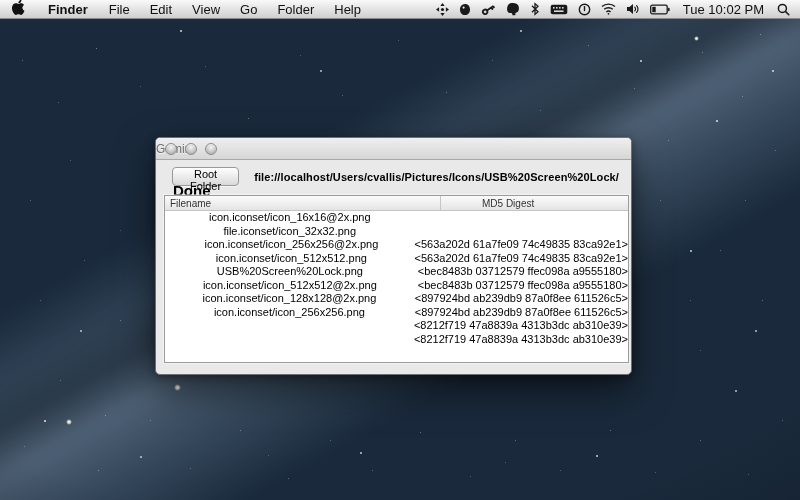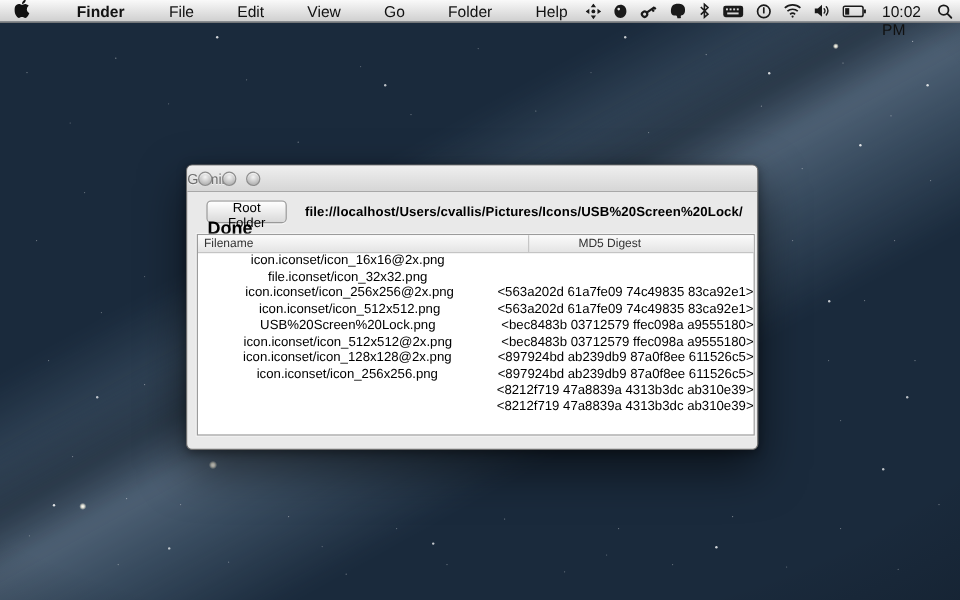--- a/index.html
+++ b/index.html
@@ -54,21 +54,21 @@
       690px 250px rgba(255,255,255,.75), 755px 330px rgba(255,255,255,.7); }
   .glowstar { position:absolute; width:7px; height:7px; border-radius:50%;
     background:radial-gradient(circle, #ffffff 0%, rgba(255,250,230,.8) 30%, rgba(255,240,200,0) 70%); }
   .gs1 { left:174px; top:384px; }
   .gs3 { left:66px; top:419px; width:6px; height:6px; } .gs4 { left:694px; top:36px; width:5px; height:5px; }
 
   
   .menubar { position:absolute; top:0; left:0; right:0; height:19px; z-index:50;
     background:linear-gradient(#f9f9f9, #cfcfcf); border-bottom:1px solid #8a8a8a;
     display:flex; align-items:center; font-size:13px; color:#111; }
-  .menubar-left { display:flex; align-items:center; height:100%;gap:16px; }
+  .menubar-left { display:flex; align-items:center; height:100%; }
   .apple { padding:0 12px 0 12px; display:flex; align-items:center; height:100%; }
   .menu-item { padding:0 10px; height:100%; display:flex; align-items:center; }
   .menu-item.app-name { font-weight:bold; padding:0 11px; }
   .menubar-right { margin-left:auto; display:flex; align-items:center; height:100%; }
   .status-icon { padding:0 5px; height:100%; display:flex; align-items:center; }
   .clock { padding:0 8px; font-size:13px; }
   .status-icon svg { display:block; }
 
   
   .window { position:absolute; left:155px; top:137px; width:477px; height:238px;

